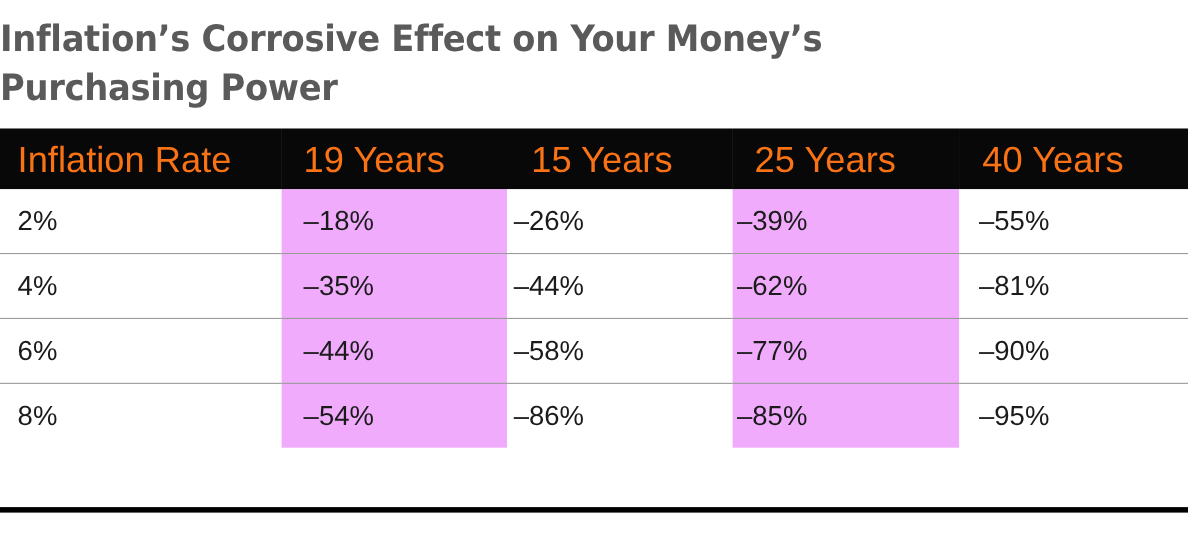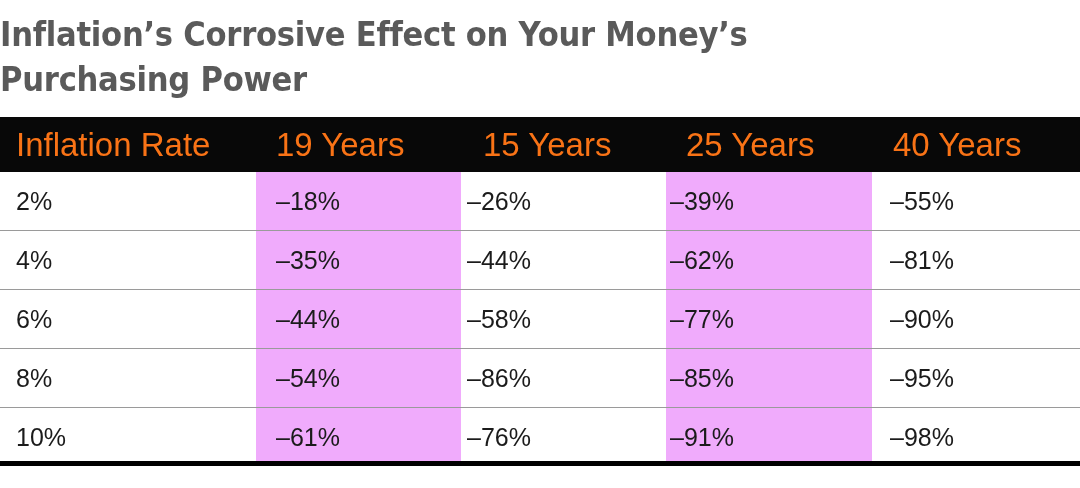--- a/index.html
+++ b/index.html
@@ -179,26 +179,19 @@
           <td class="col-3 shaded"><span class="dcell">–77%</span></td>
           <td class="col-4"><span class="dcell">–90%</span></td>
         </tr>
         <tr>
           <td class="col-0"><span class="dcell">8%</span></td>
           <td class="col-1 shaded"><span class="dcell">–54%</span></td>
           <td class="col-2"><span class="dcell">–86%</span></td>
           <td class="col-3 shaded"><span class="dcell">–85%</span></td>
           <td class="col-4"><span class="dcell">–95%</span></td>
         </tr>
-        <tr>
-          <td class="col-0"><span class="dcell">10%</span></td>
-          <td class="col-1 shaded"><span class="dcell">–61%</span></td>
-          <td class="col-2"><span class="dcell">–76%</span></td>
-          <td class="col-3 shaded"><span class="dcell">–91%</span></td>
-          <td class="col-4"><span class="dcell">–98%</span></td>
-        </tr>
       </tbody>
     </table>
   </div>
 
   <div class="bottom-rule"></div>
 
 </div>
 
 </body></html>

